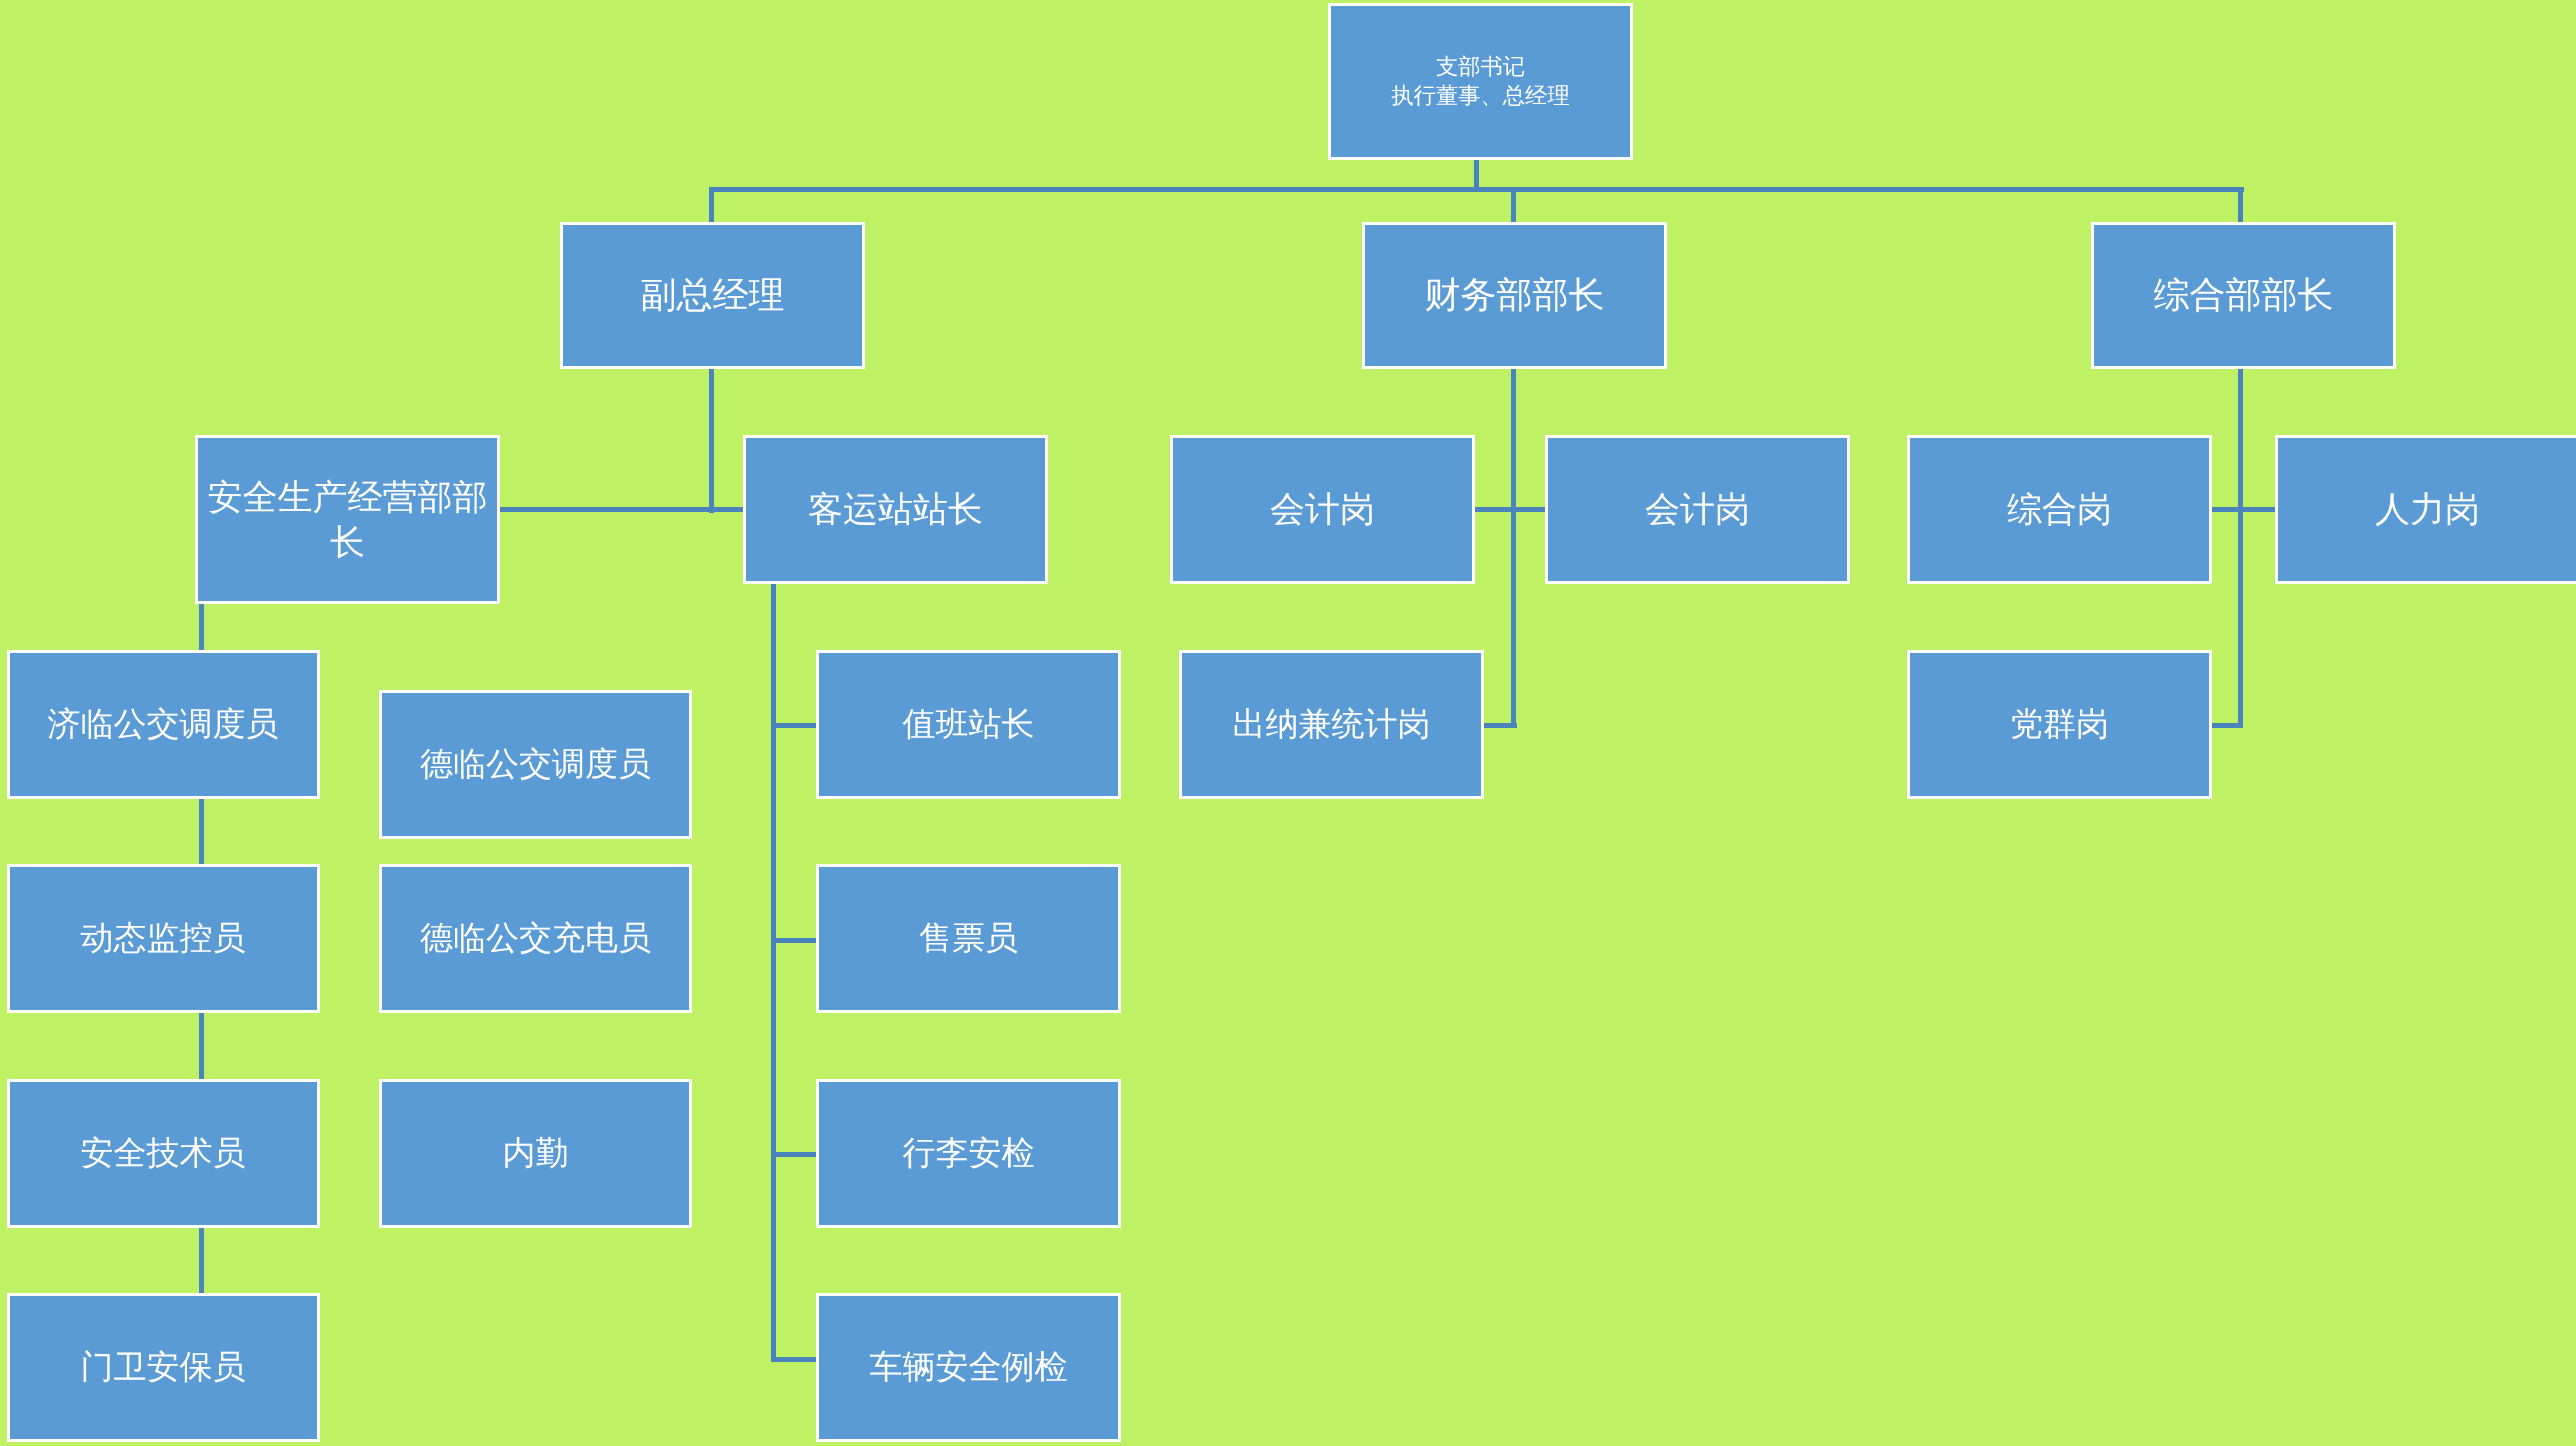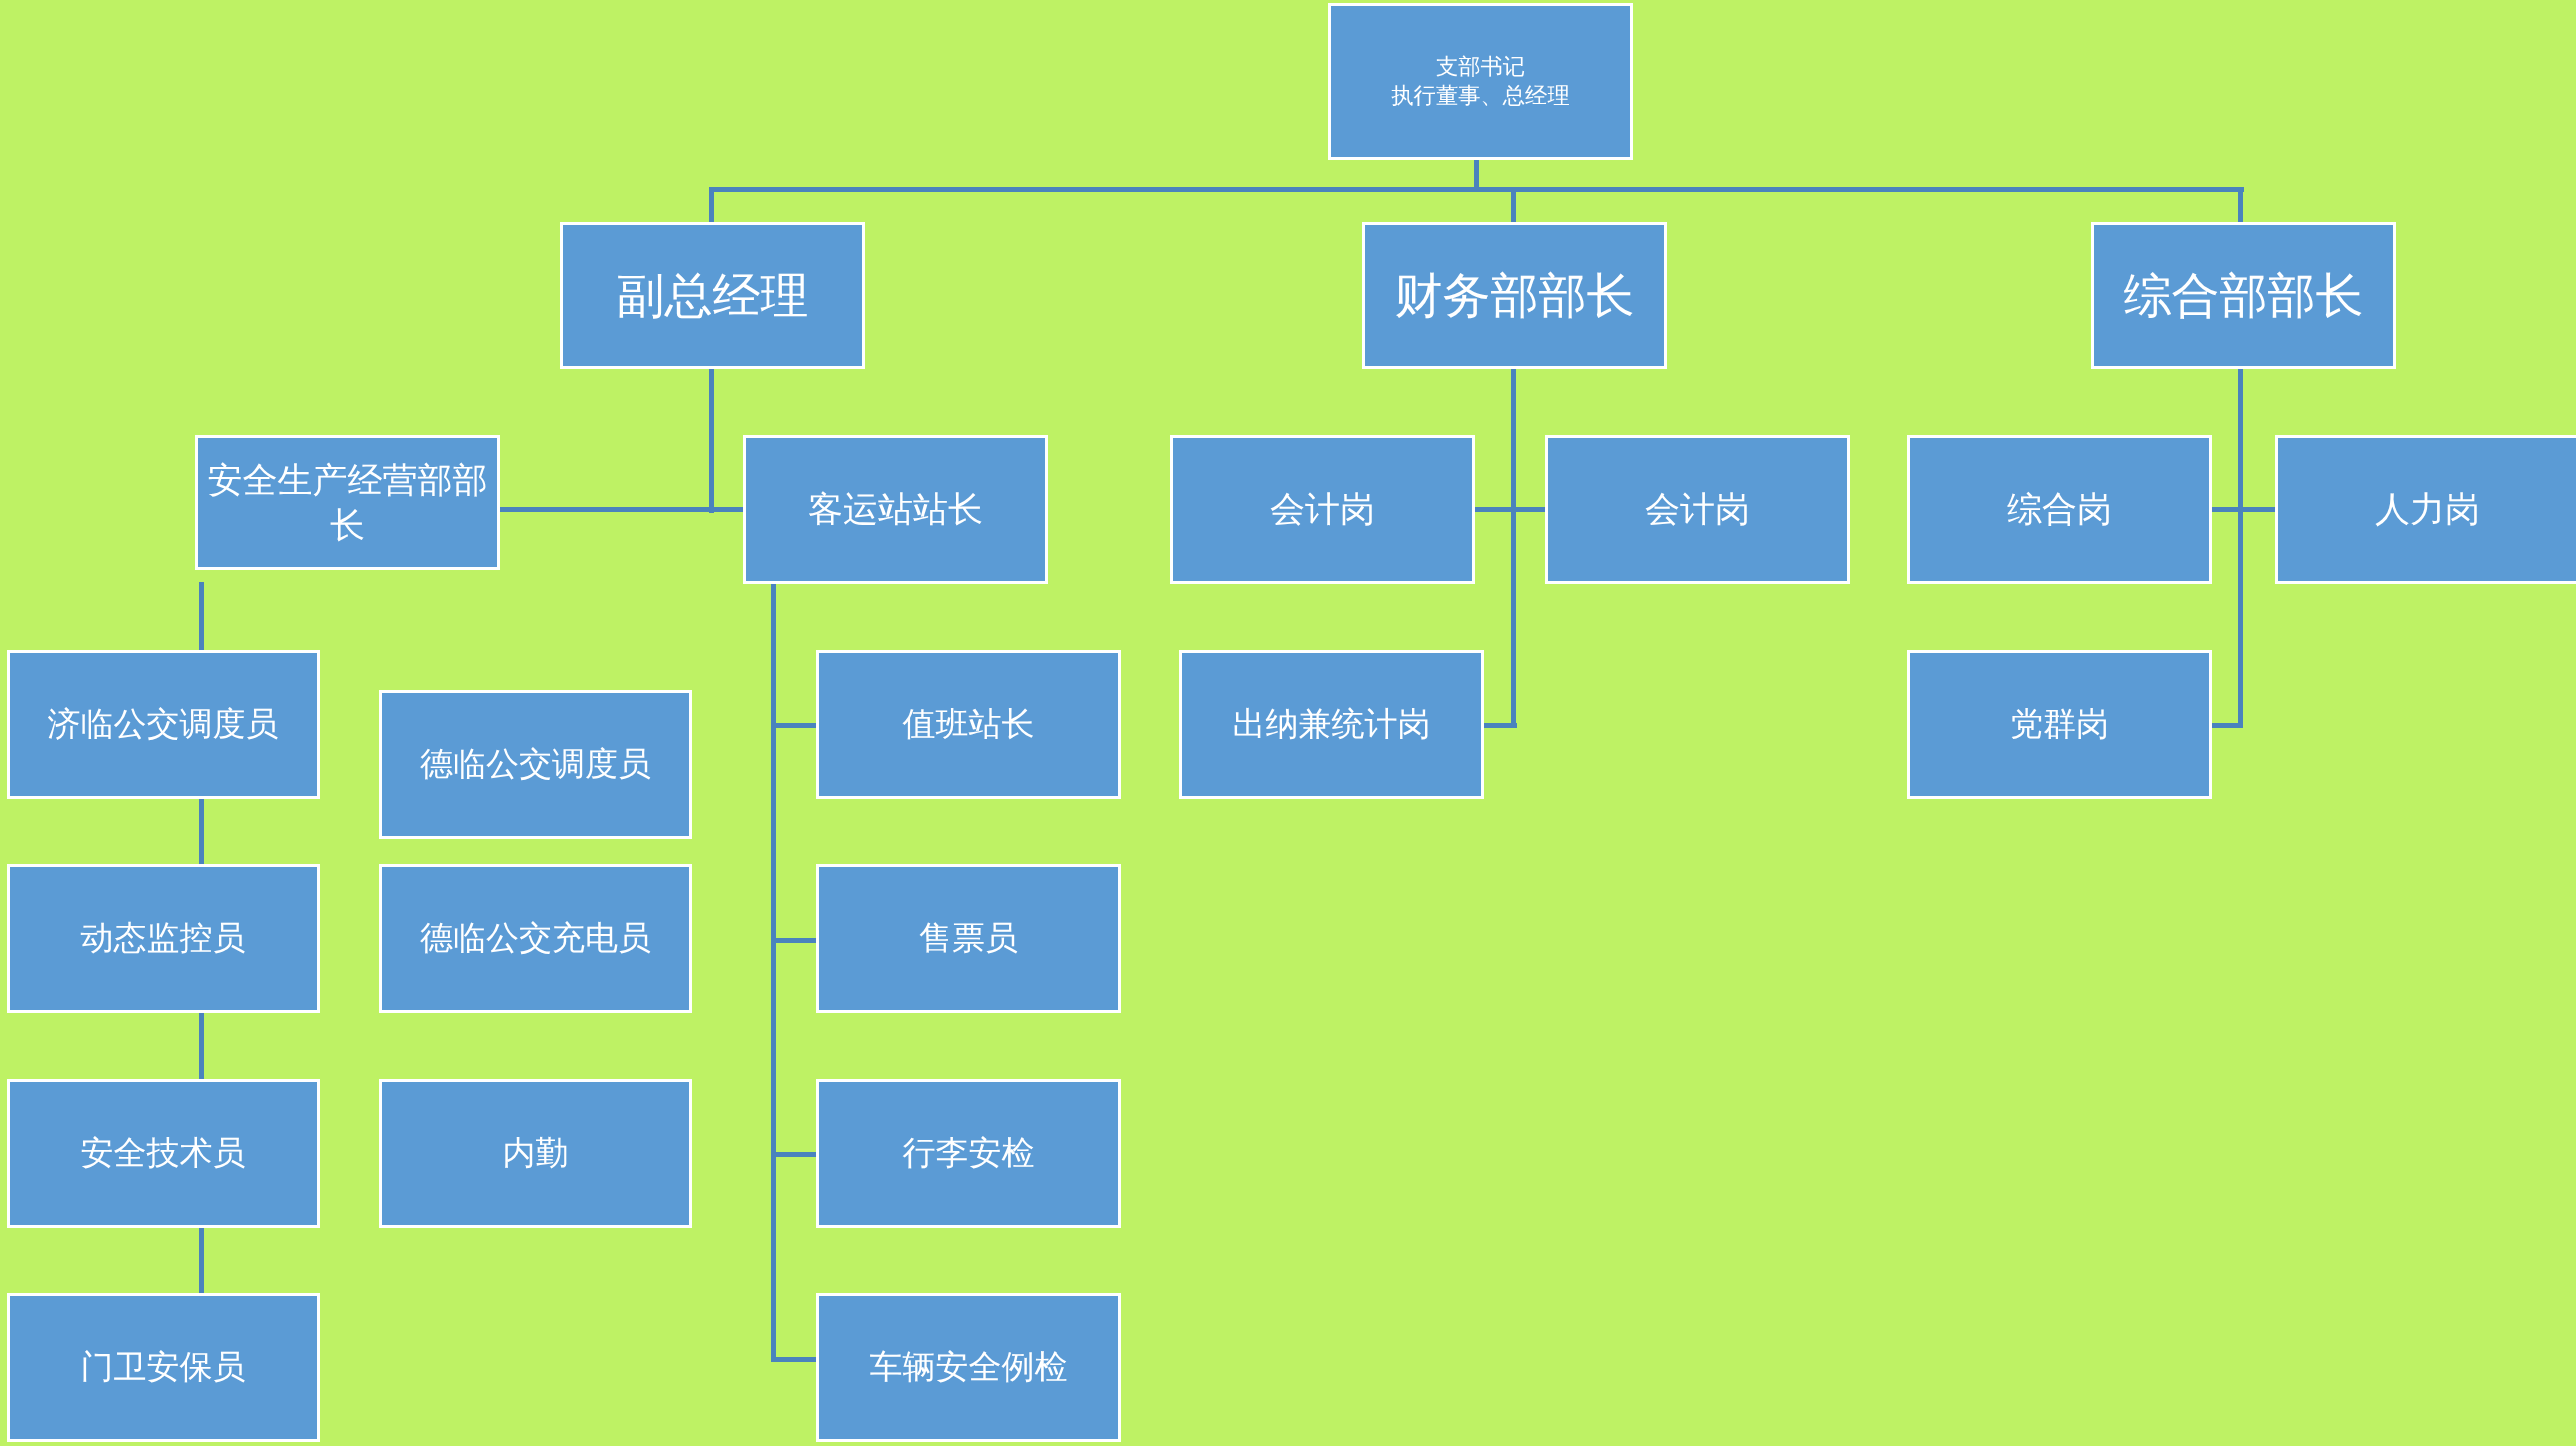--- a/index.html
+++ b/index.html
@@ -28,21 +28,21 @@
     line-height: 1.28;
     z-index: 3;
   }
   .node .label {
     display: block;
     padding: 0 8.3px;
     white-space: pre-line;
     word-break: break-all;
   }
   .lvl0 { font-size: 22.3px; }
-  .lvl1 { font-size: 48px; justify-content: center; }
+  .lvl1 { font-size: 36px; justify-content: center; }
   .lvl2 { font-size: 35px; }
   .lvl3 { font-size: 33px; }
   .conn {
     position: absolute;
     background: #4A83BD;
     z-index: 1;
   }
 </style>
 </head>
 <body>
@@ -94,21 +94,21 @@
   </div>
 
   <div class="node lvl1" style="left:1362px; top:222px; width:305px; height:147px;">
     <span class="label">财务部部长</span>
   </div>
 
   <div class="node lvl1" style="left:2091px; top:222px; width:305px; height:147px;">
     <span class="label">综合部部长</span>
   </div>
 
-  <div class="node lvl2" style="left:195px; top:435px; width:305px; height:135px;">
+  <div class="node lvl2" style="left:195px; top:435px; width:305px; height:169px;">
     <span class="label">安全生产经营部部长</span>
   </div>
 
   <div class="node lvl2" style="left:743px; top:435px; width:305px; height:149px;">
     <span class="label">客运站站长</span>
   </div>
 
   <div class="node lvl2" style="left:1170px; top:435px; width:305px; height:149px;">
     <span class="label">会计岗</span>
   </div>

